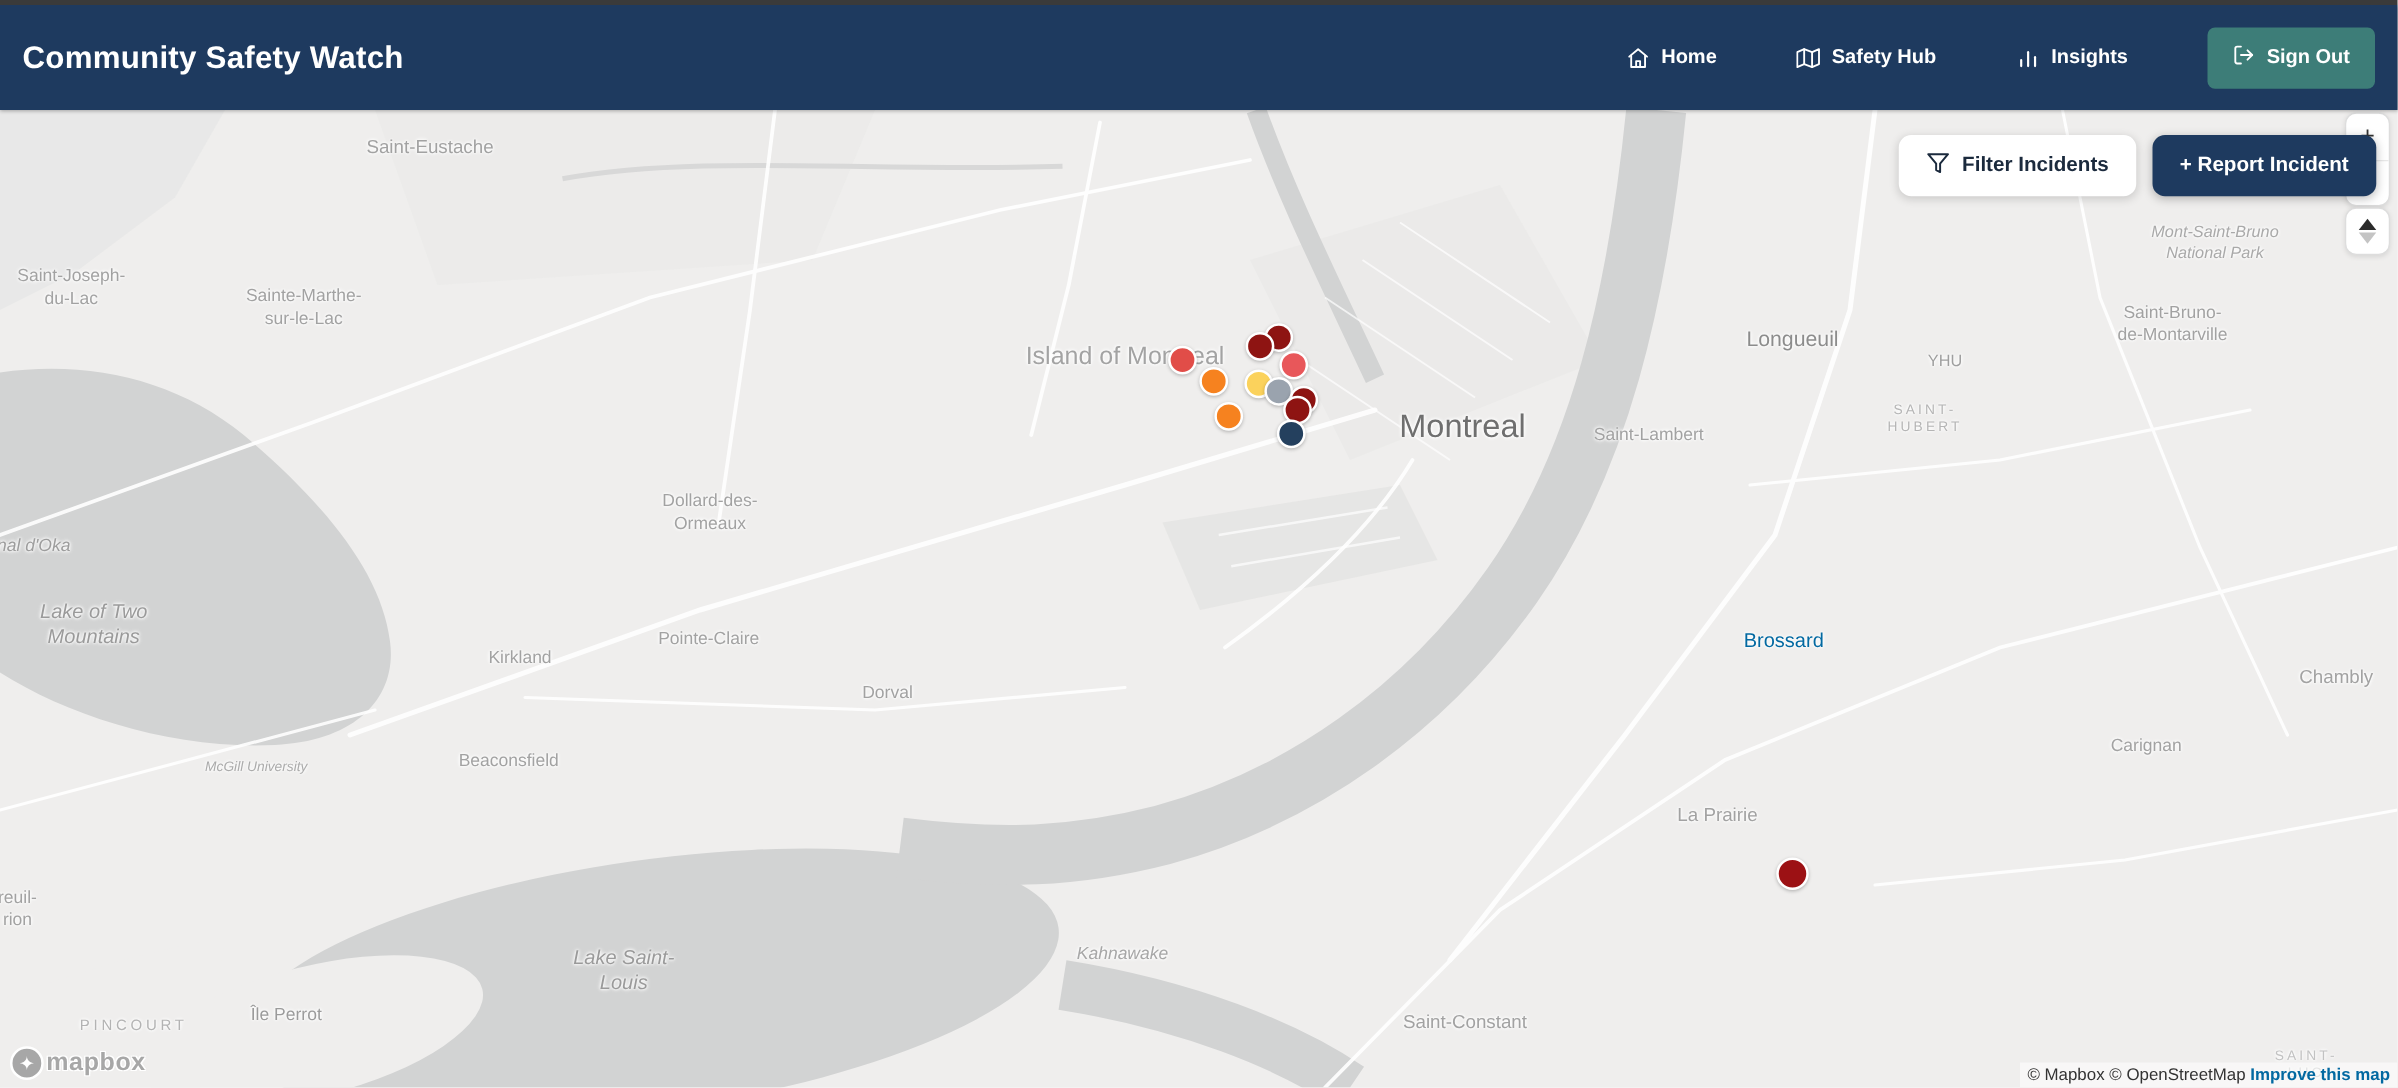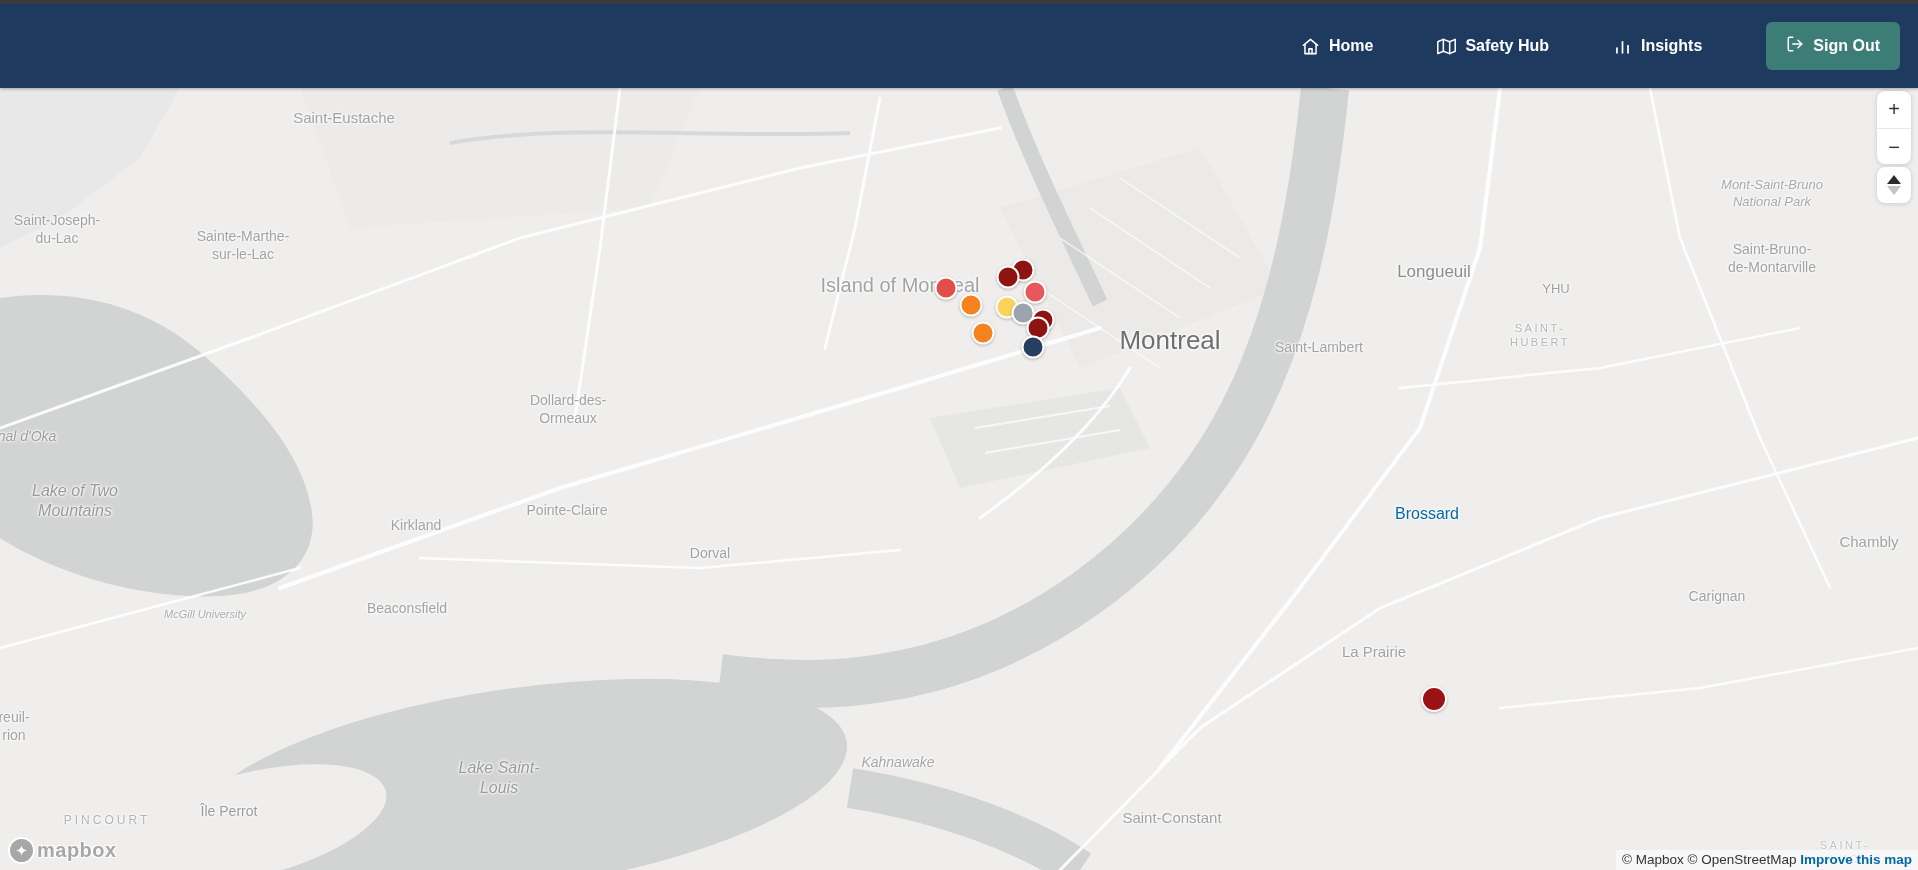--- a/index.html
+++ b/index.html
@@ -61,20 +61,21 @@
   }
   .attribution .improve { font-weight:bold; color:#0369a1; cursor:pointer;margin-top:44px; }
   .attribution .attr-link { cursor:pointer; }
 </style>
 </head>
 <body>
 
 <div class="topstrip"></div>
 
 <div class="header">
+  <div class="app-title">Community Safety Watch</div>
   <div class="nav">
     <div class="nav-item">
       <span>
         <svg width="19" height="19" viewBox="0 0 24 24" fill="none" stroke="#fff" stroke-width="1.9" stroke-linecap="round" stroke-linejoin="round">
             <path d="M3 10.5 12 3l9 7.5"></path>
             <path d="M5 9.5V21h14V9.5"></path>
             <path d="M10 21v-6h4v6"></path>
           </svg>
       </span>
       <span>Home</span>
@@ -150,20 +151,31 @@
     <g stroke="#ffffff" fill="none" opacity="0.7">
       <path d="M1060,150 L1180,230" stroke-width="1.5"></path>
       <path d="M1090,120 L1210,200" stroke-width="1.5"></path>
       <path d="M1120,90 L1240,170" stroke-width="1.5"></path>
       <path d="M1040,200 L1160,280" stroke-width="1.5"></path>
       <path d="M975,340 L1110,318" stroke-width="2"></path>
       <path d="M985,365 L1120,342" stroke-width="2"></path>
     </g>
   </svg>
 
+  <button class="map-btn filter-btn">
+    <span>
+      <svg width="19" height="19" viewBox="0 0 24 24" fill="none" stroke="#1b2a3d" stroke-width="2" stroke-linecap="round" stroke-linejoin="round">
+          <polygon points="22 3 2 3 10 12.5 10 19 14 21 14 12.5"></polygon>
+        </svg>
+    </span>
+    <span>Filter Incidents</span>
+  </button>
+  <button class="map-btn report-btn">
+    <span>+ Report Incident</span>
+  </button>
 
   <div class="zoom-box" style="top:2px; height:75px;">
     <div class="cell">+</div>
     <div class="cell">−</div>
   </div>
   <div class="zoom-box" style="top:78px; height:38px;">
     <div class="pitch-cell">
       <div class="tri-up"></div>
       <div class="tri-down"></div>
     </div>
@@ -198,21 +210,21 @@
     <div class="map-label" style="left: 205px; top: 526px; font-size: 11px; color: rgb(171, 171, 171); font-style: italic;">McGill University</div>
     <div class="map-label" style="left: 900px; top: 198px; font-size: 20px; color: rgb(163, 163, 163);">Island of Montreal</div>
     <div class="map-label" style="left: 1170px; top: 253px; font-size: 26px; color: rgb(111, 111, 111);">Montreal</div>
     <div class="map-label" style="left: 1319px; top: 260px; font-size: 14px;">Saint-Lambert</div>
     <div class="map-label" style="left: 1434px; top: 184px; font-size: 17px; color: rgb(140, 140, 140);">Longueuil</div>
     <div class="map-label" style="left: 1556px; top: 201px; font-size: 13px; color: rgb(159, 159, 159);">YHU</div>
     <div class="map-label" style="left: 1540px; top: 247px; font-size: 11px; color: rgb(181, 181, 181); letter-spacing: 2.5px;">SAINT-
 HUBERT</div>
     <div class="map-label" style="left: 1772px; top: 106px; font-size: 13px; color: rgb(169, 169, 169); font-style: italic;">Mont-Saint-Bruno
 National Park</div>
-    <div class="map-label" style="left: 1738px; top: 171px; font-size: 14px; margin-left: 34px;">Saint-Bruno-
+    <div class="map-label" style="left: 1738px; top: 171px; font-size: 14px;">Saint-Bruno-
 de-Montarville</div>
     <div class="map-label" style="left: 1427px; top: 426px; font-size: 16px; color: #0369a1; text-align: right;">Brossard</div>
     <div class="map-label" style="left: 1869px; top: 454px; font-size: 15px;">Chambly</div>
     <div class="map-label" style="left: 1717px; top: 473px; font-size: 14px; margin-top: 36px;">Carignan</div>
     <div class="map-label" style="left: 1374px; top: 564px; font-size: 15px;">La Prairie</div>
     <div class="map-label" style="left: 898px; top: 675px; font-size: 14px; color: rgb(167, 167, 167); font-style: italic;">Kahnawake</div>
     <div class="map-label" style="left: 1172px; top: 730px; font-size: 15px;">Saint-Constant</div>
     <div class="map-label" style="left: 499px; top: 690px; font-size: 16px; color: rgb(154, 154, 154); font-style: italic;">Lake Saint-
 Louis</div>
     <div class="map-label" style="left: 229px; top: 724px; font-size: 14px; color: rgb(155, 155, 155);">Île Perrot</div>

